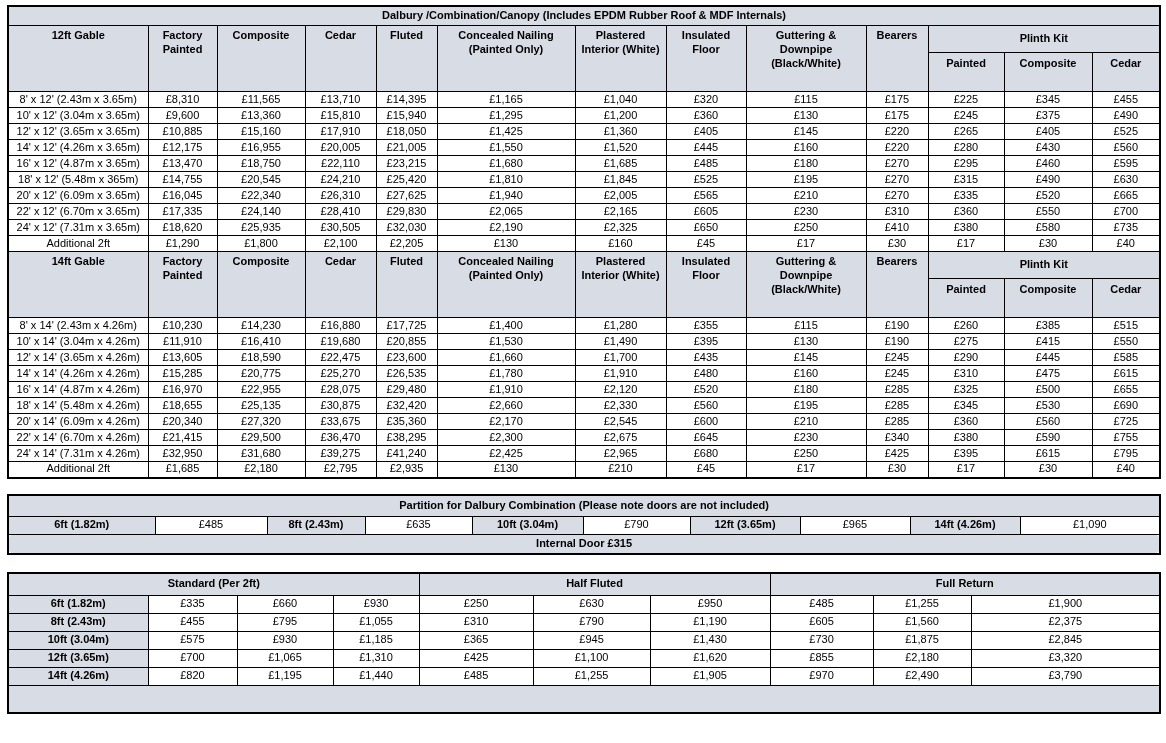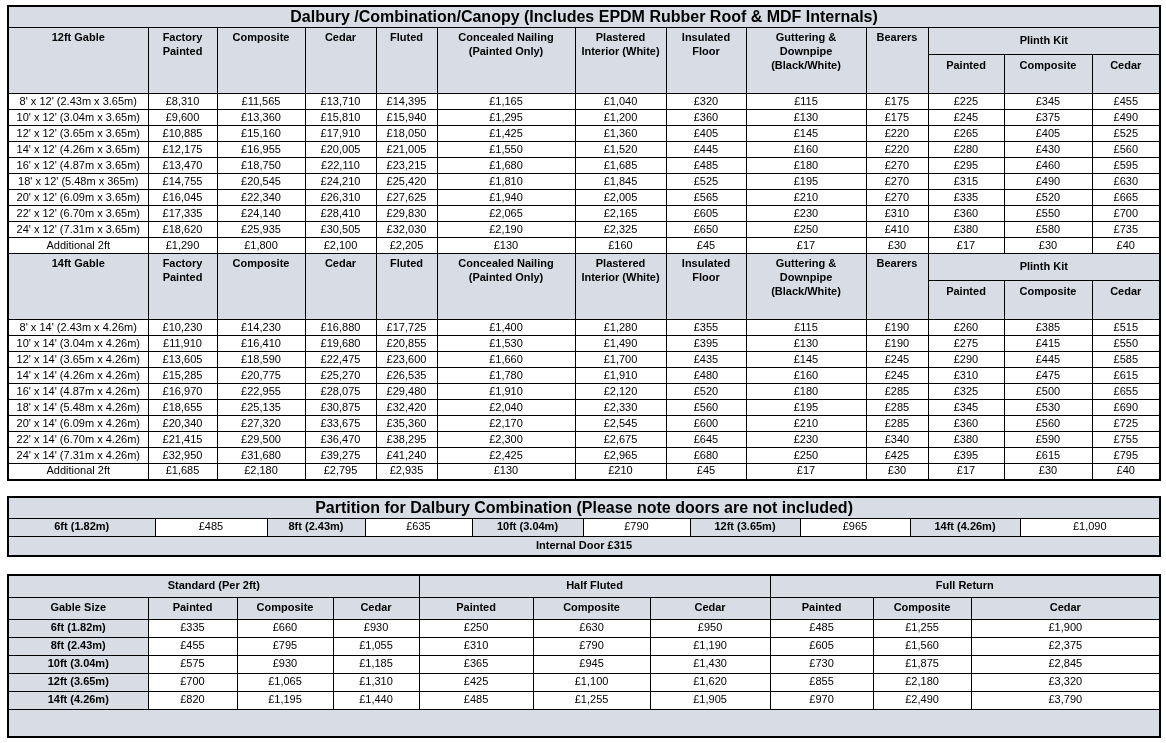--- a/index.html
+++ b/index.html
@@ -3,21 +3,21 @@
 <meta charset="utf-8">
 <style>
   :root{ --hdr:#d8dce4; --bd:#000000; }
   html,body{margin:0;padding:0;background:#ffffff;}
   body{width:1166px;height:743px;font-family:"Liberation Sans",sans-serif;color:#000;}
   .page{padding:5px 7px 0 7px;}
   table{border-collapse:collapse;table-layout:fixed;width:1152px;border:2px solid var(--bd);}
   td,th{border:1px solid var(--bd);font-size:11px;text-align:center;padding:0 2px;overflow:hidden;line-height:1.25;}
   th{font-weight:bold;}
   td{font-weight:normal;}
-  .title-cell{background:var(--hdr);font-weight:bold;font-size:16px;height:18px;vertical-align:middle;}
+  .title-cell{background:var(--hdr);font-weight:bold;font-size:11px;height:18px;vertical-align:middle;}
   
   tr.hdr th{background:var(--hdr);vertical-align:top;padding-top:3px;height:26px;}
   tr.hdr th.pk{vertical-align:middle;padding-top:0;}
   tr.subhdr th{background:var(--hdr);vertical-align:top;padding-top:4px;height:34px;}
   tr.datarow{height:16px;border-radius:6px;}
   tr.datarow td.size{white-space:nowrap;}
   
   .parttbl{margin-top:15px;}
   .parttbl .title-cell{height:20px;margin-top:41px;}
   tr.partrow{height:18px;}
@@ -317,21 +317,21 @@
           <td>£325</td>
           <td>£500</td>
           <td>£655</td>
         </tr>
         <tr class="datarow">
           <td class="size">18' x 14' (5.48m x 4.26m)</td>
           <td>£18,655</td>
           <td>£25,135</td>
           <td>£30,875</td>
           <td>£32,420</td>
-          <td>£2,040</td>
+          <td>£2,660</td>
           <td>£2,330</td>
           <td>£560</td>
           <td>£195</td>
           <td>£285</td>
           <td>£345</td>
           <td>£530</td>
           <td>£690</td>
         </tr>
         <tr class="datarow">
           <td class="size">20' x 14' (6.09m x 4.26m)</td>
@@ -443,32 +443,20 @@
         <col style="width:103px">
       <col style="width:98px">
         <col style="width:189px">
     </colgroup>
     <tbody id="canopy-body">
     <tr class="grouprow">
           <th colspan="4">Standard (Per 2ft)</th>
           <th colspan="3">Half Fluted</th>
           <th colspan="3">Full Return</th>
         </tr>
-        <tr class="colhdr">
-          <th>Gable Size</th>
-          <th>Painted</th>
-          <th>Composite</th>
-          <th>Cedar</th>
-          <th>Painted</th>
-          <th>Composite</th>
-          <th>Cedar</th>
-          <th>Painted</th>
-          <th>Composite</th>
-          <th>Cedar</th>
-        </tr>
         <tr class="canrow">
           <th>6ft (1.82m)</th>
           <td>£335</td>
           <td>£660</td>
           <td>£930</td>
           <td>£250</td>
           <td>£630</td>
           <td>£950</td>
           <td>£485</td>
           <td>£1,255</td>

